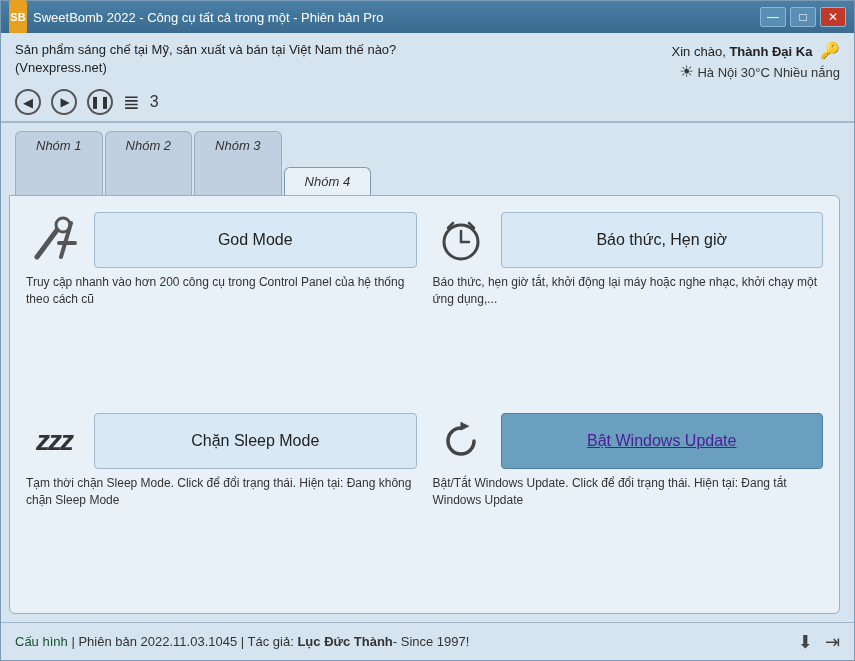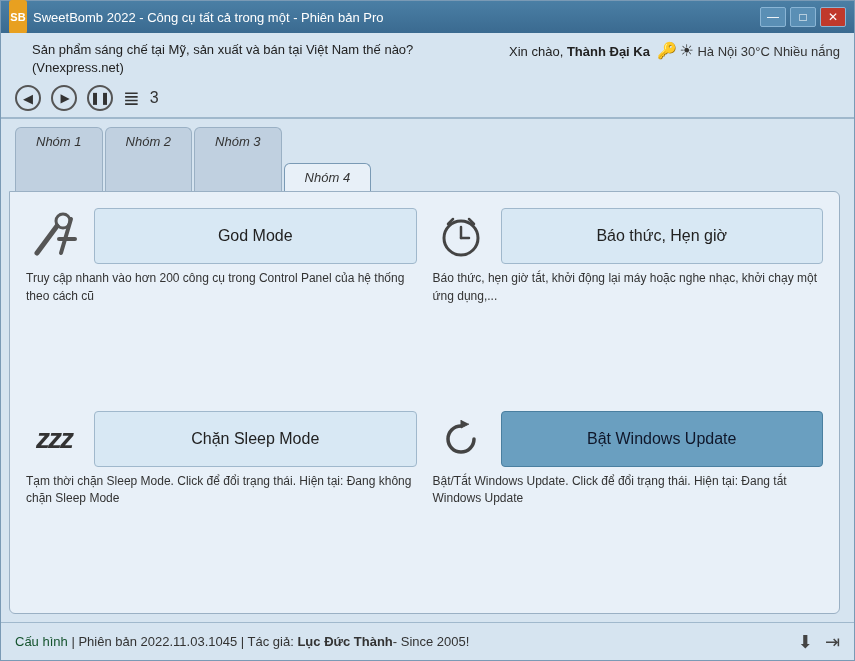--- a/index.html
+++ b/index.html
@@ -68,34 +68,34 @@
       display: flex;
       align-items: center;
       justify-content: center;
       border-radius: 2px;
     }
     .title-btn.close { background: #c0392b; }
 
     
     .header-area {
       background: #d6e4f0;
-      padding: 8px 14px 4px 31px;
+      padding: 8px 14px 4px 14px;
       display: flex;
       justify-content: space-between;
       align-items: flex-start;
       flex-shrink: 0;
     }
     .header-left {
       font-size: 13px;
       color: #222;
       line-height: 1.4;
     }
     .header-right {
       display: flex;
-      flex-direction: row;
+      flex-direction: column;
       align-items: flex-end;
       gap: 2px;
     }
     .greeting {
       font-size: 13px;
       color: #222;
     }
     .greeting strong {
       font-weight: bold;
     }
@@ -220,23 +220,24 @@
       font-size: 16px;
       color: #222;
       cursor: pointer;
       display: flex;
       align-items: center;
       justify-content: center;
       font-weight: 400;
     }
     .tool-button.active {
       background: #6a9fc0;
-      color: #0f172a;
+      color: #4c1d95;
       border-color: #4a7fa0;
       font-weight: 500;
+      text-decoration: underline;
     }
 
     .tool-desc {
       font-size: 12px;
       color: #333;
       line-height: 1.45;
       padding-left: 0;
     }
 
     
@@ -398,21 +399,21 @@
           <button class="tool-button active">Bật Windows Update</button>
         </div>
         <div class="tool-desc">Bật/Tắt Windows Update. Click để đổi trạng thái. Hiện tại: Đang tắt Windows Update</div>
       </div>
 
     </div>
   </div>
 
   <div class="footer">
     <div class="footer-text">
-      <span class="footer-link">Cấu hình</span><span> | </span><span>Phiên bản 2022.11.03.1045</span><span> | Tác giả: </span><strong>Lục Đức Thành</strong><span>- Since 2005!</span>
+      <span class="footer-link">Cấu hình</span><span> | </span><span>Phiên bản 2022.11.03.1045</span><span> | Tác giả: </span><strong>Lục Đức Thành</strong><span>- Since 1997!</span>
     </div>
     <div class="footer-icons">
       <span class="footer-icon">⬇</span>
       <span class="footer-icon">⇥</span>
     </div>
   </div>
 
 </div>
 
 </body></html>

